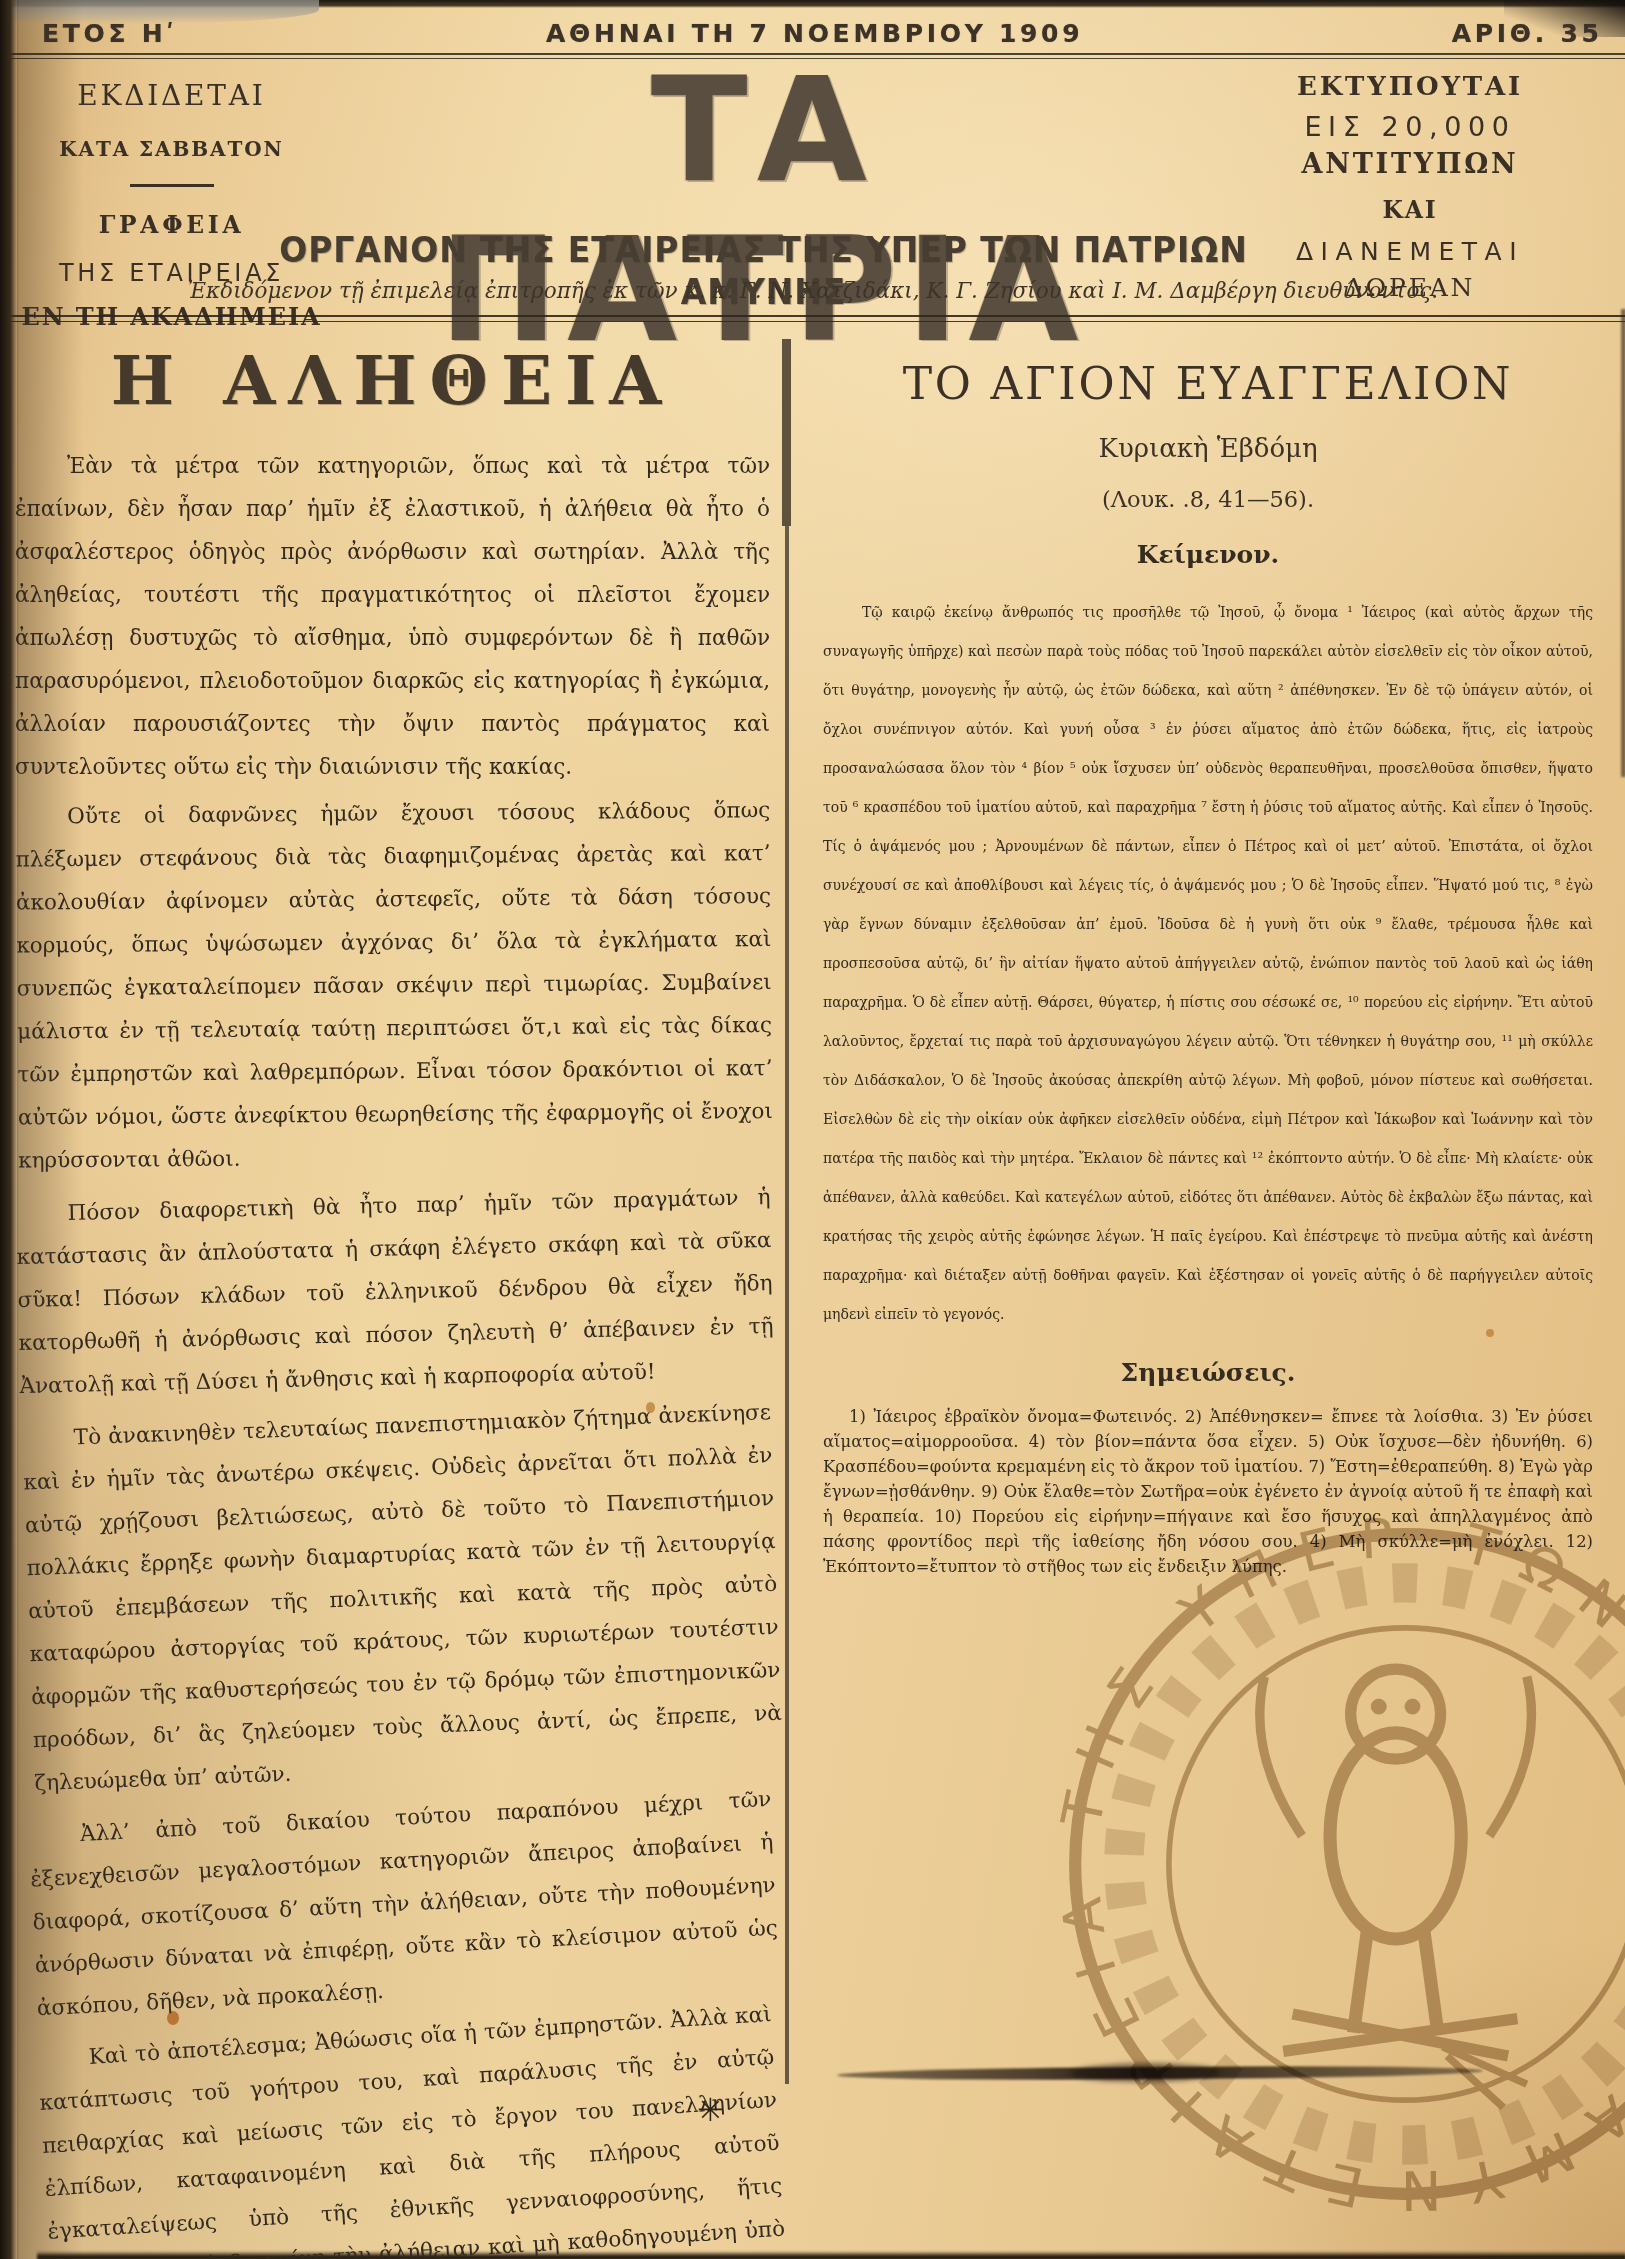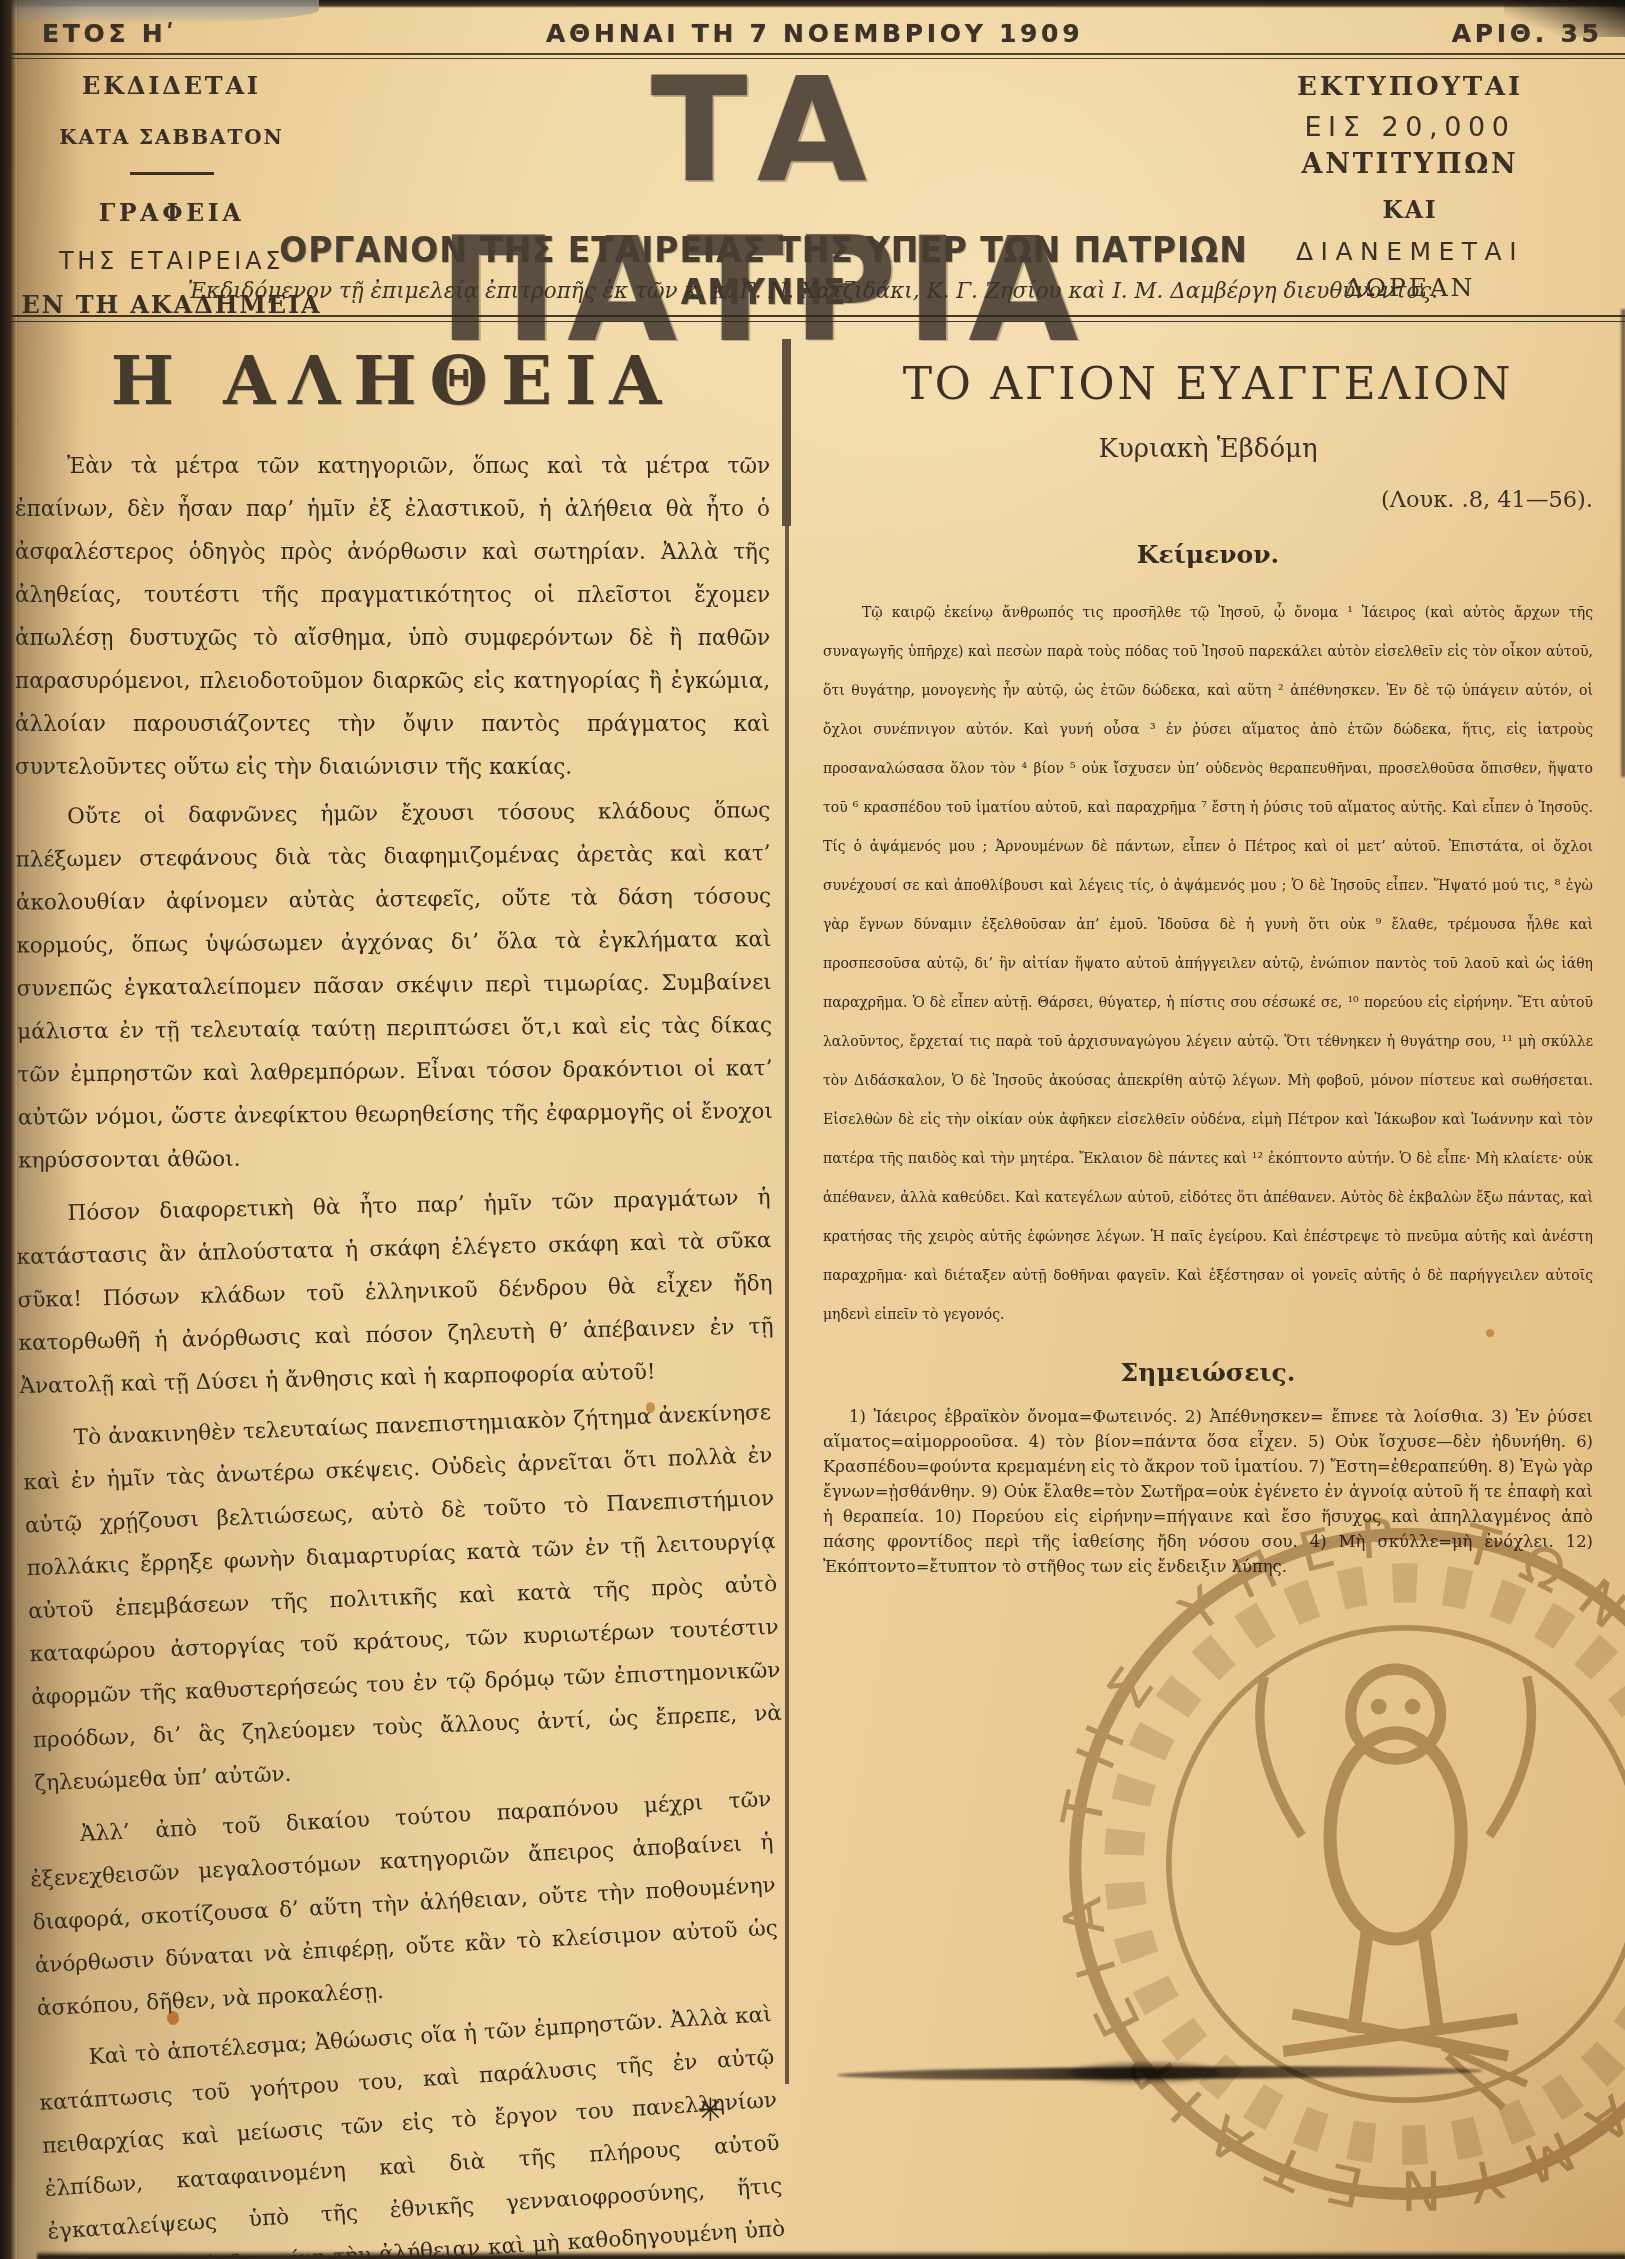--- a/index.html
+++ b/index.html
@@ -24,21 +24,21 @@
   
   .topbar{position:absolute;left:42px;right:23.4px;top:19px;display:flex;justify-content:space-between;align-items:baseline;
     font-family:"DejaVu Sans", sans-serif;font-weight:bold;font-size:25px;letter-spacing:3.7px;color:#3c3227;
     text-shadow:0 0 0.9px rgba(60,50,39,.6);}
   .rule-3{position:absolute;left:11.2px;right:0;top:53px;height:13px;}
   .rule-3 i{display:block;border-top:2.8px solid #2f271c;margin-bottom:2.8px;opacity:.85}
   .rule-3 i:nth-child(2){border-top-width:1.9px}
 
   
   .mast-left{position:absolute;left:17px;top:71px;width:309px;text-align:center;color:#3a3025;}
-  .mast-left .l1{font-size:24px;font-weight:bold;letter-spacing:2.8px;}
+  .mast-left .l1{font-size:28px;font-weight:normal;letter-spacing:2.8px;margin-top:8px;}
   .mast-left .l2{font-size:20px;font-weight:bold;letter-spacing:1.9px;margin-top:25px;}
   .mast-left .sep{width:84px;border-top:3.7px solid #3a3025;margin:22.5px auto 24px;}
   .mast-left .l3{font-size:23.4px;font-weight:bold;letter-spacing:3.7px;}
   .mast-left .l4{font-family:"DejaVu Sans",sans-serif;font-size:24px;letter-spacing:3.7px;margin-top:20.6px;}
   .mast-left .l5{font-size:24px;font-weight:bold;letter-spacing:1.9px;margin-top:15px;}
 
   .mast-right{position:absolute;left:1213px;top:71px;width:394px;text-align:center;color:#3a3025;}
   .mast-right .l1{font-size:26px;font-weight:bold;letter-spacing:2.8px;}
   .mast-right .l2{font-family:"DejaVu Sans",sans-serif;font-size:27px;letter-spacing:6.6px;margin-top:10.3px;}
   .mast-right .l3{font-size:27px;font-weight:bold;letter-spacing:2.8px;margin-top:5.6px;}
@@ -69,21 +69,21 @@
     transform:scaleY(1.0); text-shadow:0.9px 0.9px 0 rgba(69,58,44,.3);margin:3.7px 0 24px;}
   .col-left p{margin:0;text-indent:52px;font-size:21.5px;line-height:43px;text-align:justify;color:#332a1f;}
   .col-left p.w1{transform:rotate(-0.5deg);transform-origin:100% 0;}
   .col-left p.w2{transform:rotate(-1.3deg);transform-origin:100% 0;}
   .col-left p.w3{transform:rotate(-2.1deg);transform-origin:100% 0;padding-left:5.6px;}
   .col-left p.w4{transform:rotate(-2.9deg);transform-origin:100% 0;padding-left:11.2px;}
   .col-left p.w5{transform:rotate(-3.6deg);transform-origin:100% 0;padding-left:19px;}
 
   .headline-r{text-align:center;font-size:44px;letter-spacing:2.8px;color:#3b3126;font-weight:normal;margin:13px 0 0;}
   .subhead-r{text-align:center;font-size:26px;margin-top:24px;color:#3b3126;}
-  .ref-r{text-align:right;font-size:22.5px;margin-top:22.5px;color:#3b3126;}
+  .ref-r{text-align:center;font-size:22.5px;margin-top:22.5px;color:#3b3126;}
   .sect{text-align:center;font-size:25px;font-weight:bold;margin-top:28px;color:#352c21;}
   .gospel{margin-top:24px;font-size:14px;line-height:39px;text-align:justify;text-indent:39px;color:#332a1f;}
   .notes-head{margin-top:24px;}
   .notes{margin-top:17px;font-size:16.4px;line-height:25px;text-align:justify;text-indent:26px;color:#352c20;}
 
   .star{position:absolute;left:697px;top:2091px;font-size:32px;color:#2e251a;font-family:"DejaVu Sans",sans-serif;}
   .smudge{position:absolute;left:837px;top:2067px;width:646px;height:12px;transform:rotate(-.4deg);
     background:linear-gradient(90deg,rgba(40,30,20,.55),rgba(40,30,20,.8) 30%,rgba(25,18,12,.95) 45%,rgba(40,30,20,.75) 70%,rgba(40,30,20,.5));
     border-radius:50%/60%;filter:blur(1.1px);}
   .smudge:after{content:"";position:absolute;left:36%;top:-3.7px;width:150px;height:19px;background:rgba(30,22,14,.55);border-radius:50%;filter:blur(1.9px);}

